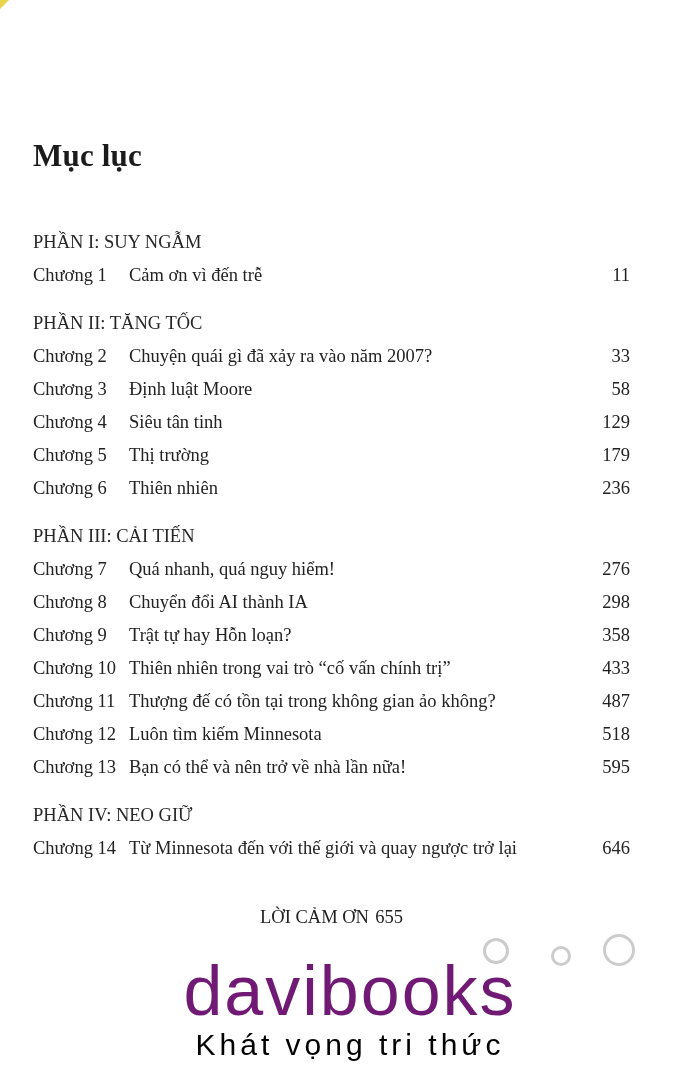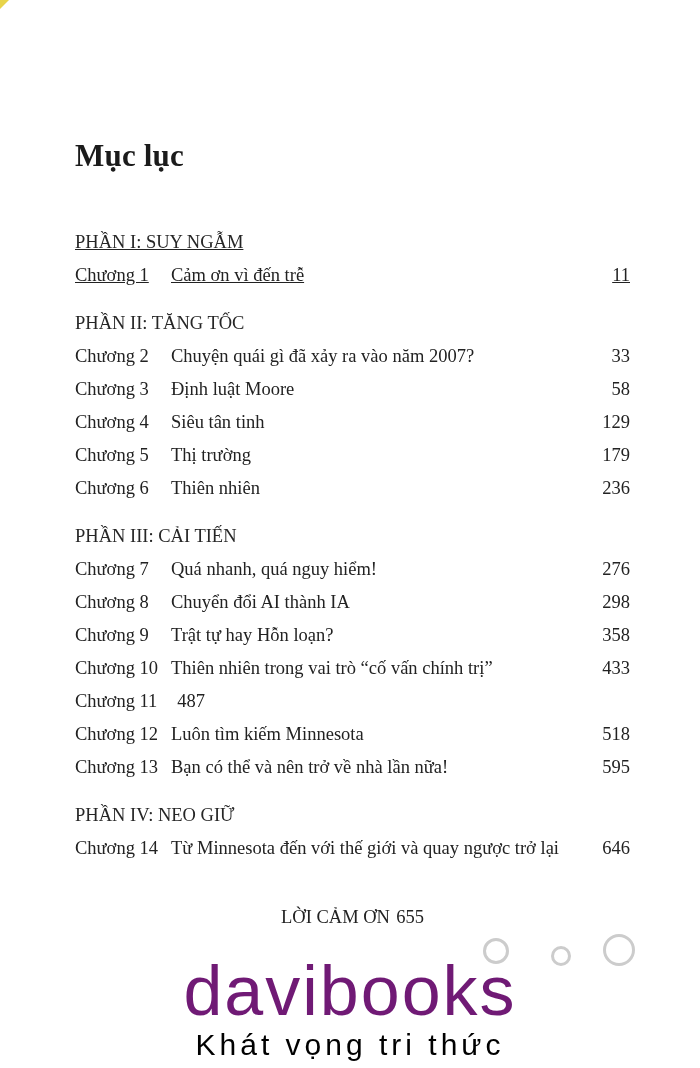--- a/index.html
+++ b/index.html
@@ -10,40 +10,40 @@
     font-family: "Liberation Serif", "DejaVu Serif", serif;
     color: #222222;
     position: relative;
     overflow: hidden;
   }
   .sheet {
     position: relative;
     width: 700px;
     height: 1068px;
     box-sizing: border-box;
-    padding: 138px 70px 0 75px;
+    padding: 138px 70px 0 33px;
     background: #ffffff;
   }
   .corner-artifact {
     position: absolute;
     top: 0; left: 0;
     width: 0; height: 0;
     border-top: 9px solid #e8d44a;
     border-right: 9px solid transparent;
   }
   h1.title {
     margin: 0;
     font-size: 31px;
     font-weight: bold;
     letter-spacing: 0.2px;
     color: #1b1b1b;
   }
   .toc { margin-top: 52px; }
   .part { margin-top: 15px; }
-  .part:first-child { margin-top: 0; text-decoration: underline; }
+  .part:first-child { margin-top: 0; }
   .part-heading {
     line-height: 33px;
     font-size: 18.5px;
     color: #262626;
   }
   .row {
     display: flex;
     align-items: baseline;
     line-height: 33px;
     font-size: 18.5px;
@@ -170,20 +170,21 @@
         <span class="chap-title">Trật tự hay Hỗn loạn?</span>
         <span class="page-num">358</span>
       </div>
       <div class="row">
         <span class="chap">Chương 10</span>
         <span class="chap-title">Thiên nhiên trong vai trò “cố vấn chính trị”</span>
         <span class="page-num">433</span>
       </div>
       <div class="row">
         <span class="chap">Chương 11</span>
+        <span class="chap-title">Thượng đế có tồn tại trong không gian ảo không?</span>
         <span class="page-num">487</span>
       </div>
       <div class="row">
         <span class="chap">Chương 12</span>
         <span class="chap-title">Luôn tìm kiếm Minnesota</span>
         <span class="page-num">518</span>
       </div>
       <div class="row">
         <span class="chap">Chương 13</span>
         <span class="chap-title">Bạn có thể và nên trở về nhà lần nữa!</span>

